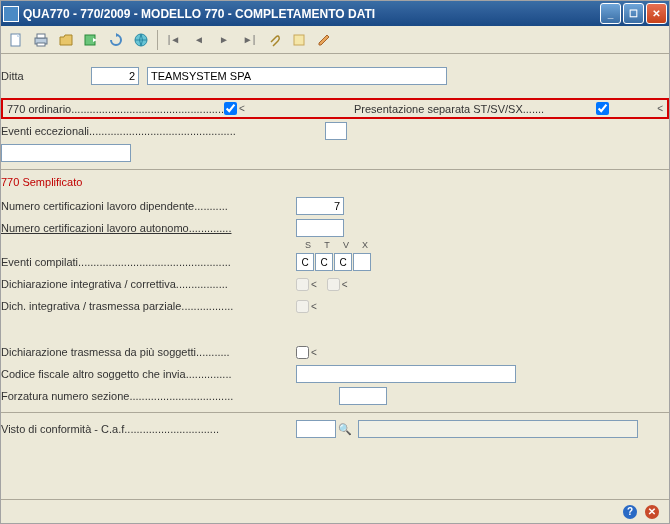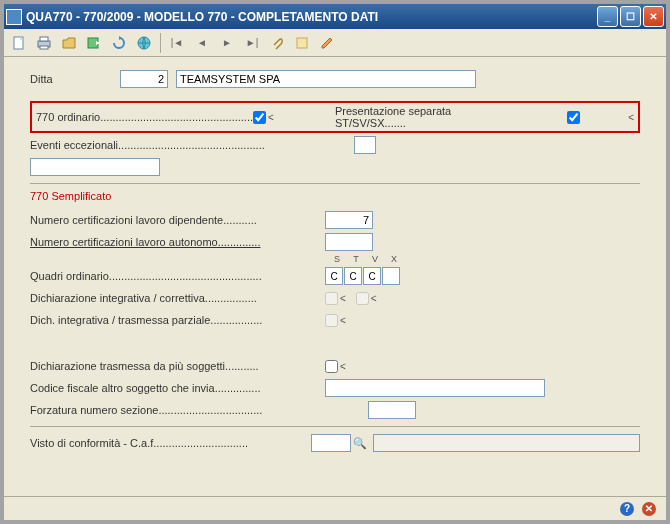--- a/index.html
+++ b/index.html
@@ -1,30 +1,30 @@
 <!DOCTYPE html>
 <html><head>
 <meta charset="utf-8">
 <style>
   * { box-sizing: border-box; margin: 0; padding: 0; }
   body { font-family: Tahoma, Arial, sans-serif; font-size: 11px; background: #fff; }
-  .window { width: 670px; height: 524px; border: 4px solid #a3a3a3; background: #ece9d8; position: relative; display: flex; flex-direction: column; }
+  .window { width: 670px; height: 524px; border: 1px solid #a3a3a3; background: #ece9d8; position: relative; display: flex; flex-direction: column; }
   .titlebar { height: 25px; background: linear-gradient(to bottom, #3a6ea5 0%, #2a5a95 50%, #1a4a85 100%); display: flex; align-items: center; padding: 0 2px; color: #fff; font-weight: bold; font-size: 12px; }
   .titlebar .icon-app { width: 16px; height: 16px; background: #4a8ac5; border: 1px solid #fff; margin-right: 4px; }
   .titlebar .title-text { flex: 1; white-space: nowrap; overflow: hidden; }
   .title-controls { display: flex; gap: 2px; }
   .title-btn { width: 21px; height: 21px; background: linear-gradient(to bottom,#6fa5d8,#3a6ea5); border: 1px solid #fff; border-radius: 3px; color: #fff; font-weight: bold; font-size: 10px; display: flex; align-items: center; justify-content: center; cursor: pointer; }
   .title-btn.close { background: linear-gradient(to bottom,#e67052,#c8421a); }
   .toolbar { height: 28px; background: #ece9d8; border-bottom: 1px solid #aca899; display: flex; align-items: center; padding: 0 4px; gap: 3px; }
   .tool-btn { width: 22px; height: 22px; border: 1px solid transparent; border-radius: 2px; display: flex; align-items: center; justify-content: center; cursor: pointer; }
   .tool-sep { width: 1px; height: 20px; background: #aca899; margin: 0 2px; }
   .nav-btn { color: #6a6a6a; font-size: 10px; }
   .brand { flex: 1; text-align: center; color: rgba(255,255,255,0.45); text-shadow:0 0 2px #fff; font-style: italic; font-size: 14px; font-weight:bold; letter-spacing:1px;}
   .right-tools { display:flex; gap:3px;}
-  .content { flex: 1; padding: 10px 26px; overflow: auto; position: relative; }
+  .content { flex: 1; padding: 10px 0; overflow: auto; position: relative; }
   .row { display: flex; align-items: center; margin: 2px 0; min-height: 20px; }
   .label { font-size: 11px; color: #333; }
   .input { border: 1px solid #7f9db9; background: #fff; height: 18px; font-size: 11px; padding: 0 3px; }
   .input.ro { background: #f0f0e6; }
   .input.num { text-align: right; width: 48px; }
   .sep-line { height: 1px; background: #aca899; margin: 6px 0; }
   .red-frame { border: 2px solid #d40000; padding: 2px 4px; display: flex; align-items: center; }
   .red-frame .half { flex: 1; display: flex; align-items: center; }
   .chk { width: 13px; height: 13px; }
   .lt { color:#555; font-size:10px; margin-left:2px; }
@@ -160,21 +160,21 @@
       <input class="input num" value="" style="">
     </div>
 
     <div class="quad-labels">
       <span>S</span>
       <span>T</span>
       <span>V</span>
       <span>X</span>
     </div>
     <div class="row">
-      <span class="label" style="width:295px;">Quadri ordinario..................................................</span>
+      <span class="label" style="width:295px;">Eventi compilati..................................................</span>
       <div class="quad-row">
         <input value="C" style="">
         <input value="C" style="">
         <input value="C" style="">
         <input value="" style="">
       </div>
     </div>
 
     <div class="row">
       <span class="label" style="width:295px;">Dichiarazione integrativa / correttiva.................</span>

